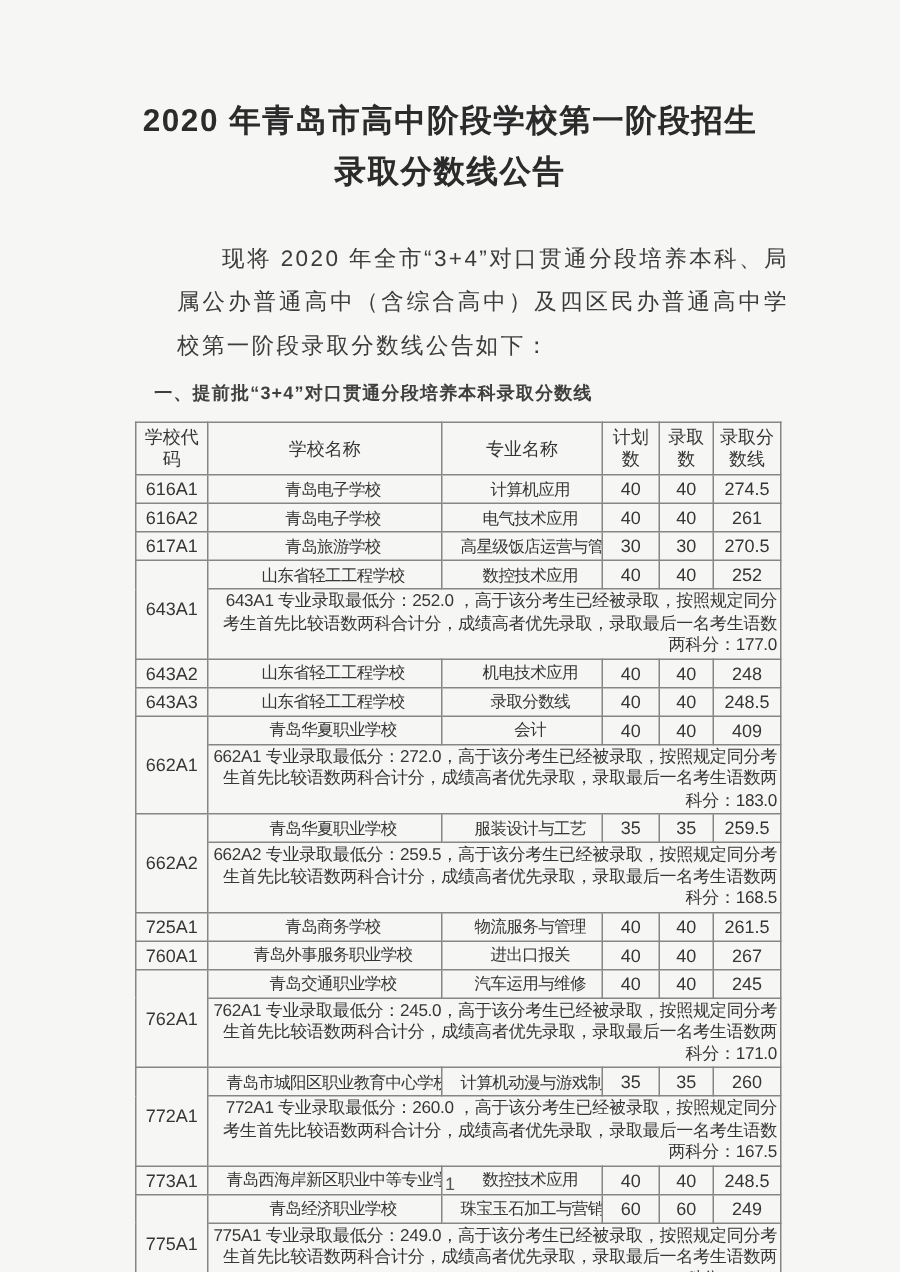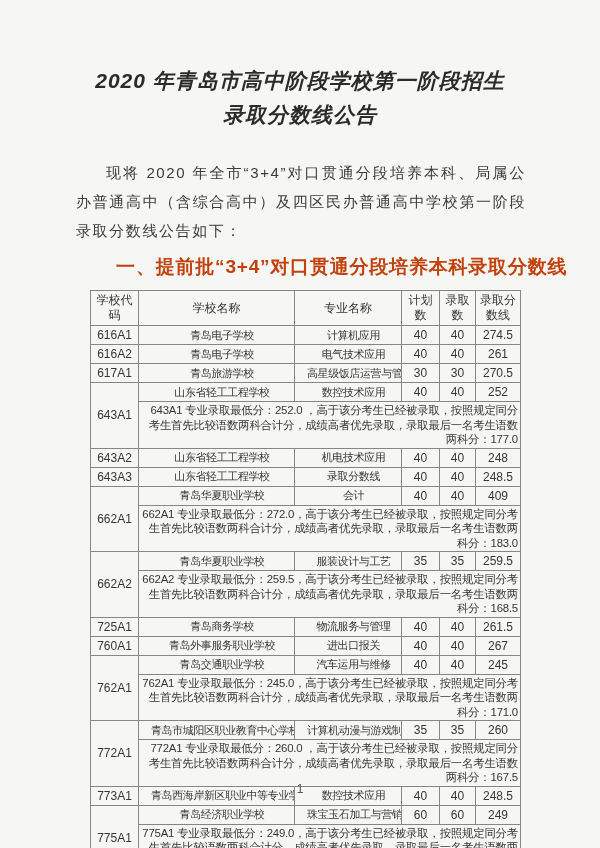--- a/index.html
+++ b/index.html
@@ -14,37 +14,36 @@
     overflow: hidden;
   }
   .doc-title {
     margin-top: 64px;
     text-align: center;
     font-size: 21px;
     font-weight: bold;
     color: #2b2b2b;
     line-height: 34px;
     letter-spacing: 1px;
-    font-style: italic;
   }
   .intro {
-    margin: 26px 74px 0 76px;
+    margin: 26px 74px 0 118px;
     font-size: 15px;
     line-height: 29px;
     color: #3c3c3c;
     letter-spacing: 1.6px;
     text-indent: 2em;
     text-align: justify;
   }
   .section-heading {
     margin: 9px 60px 10px 80px;
     text-indent: 1.9em;
-    font-size: 19px;
+    font-size: 12px;
     font-weight: bold;
-    color: #c2410c;
+    color: #404040;
     letter-spacing: 0.8px;
     white-space: nowrap;
   }
   table.score-table {
     border-collapse: collapse;
     table-layout: fixed;
     width: 430px;
     margin: 6px 0 0 90px;
     background: transparent;
   }

